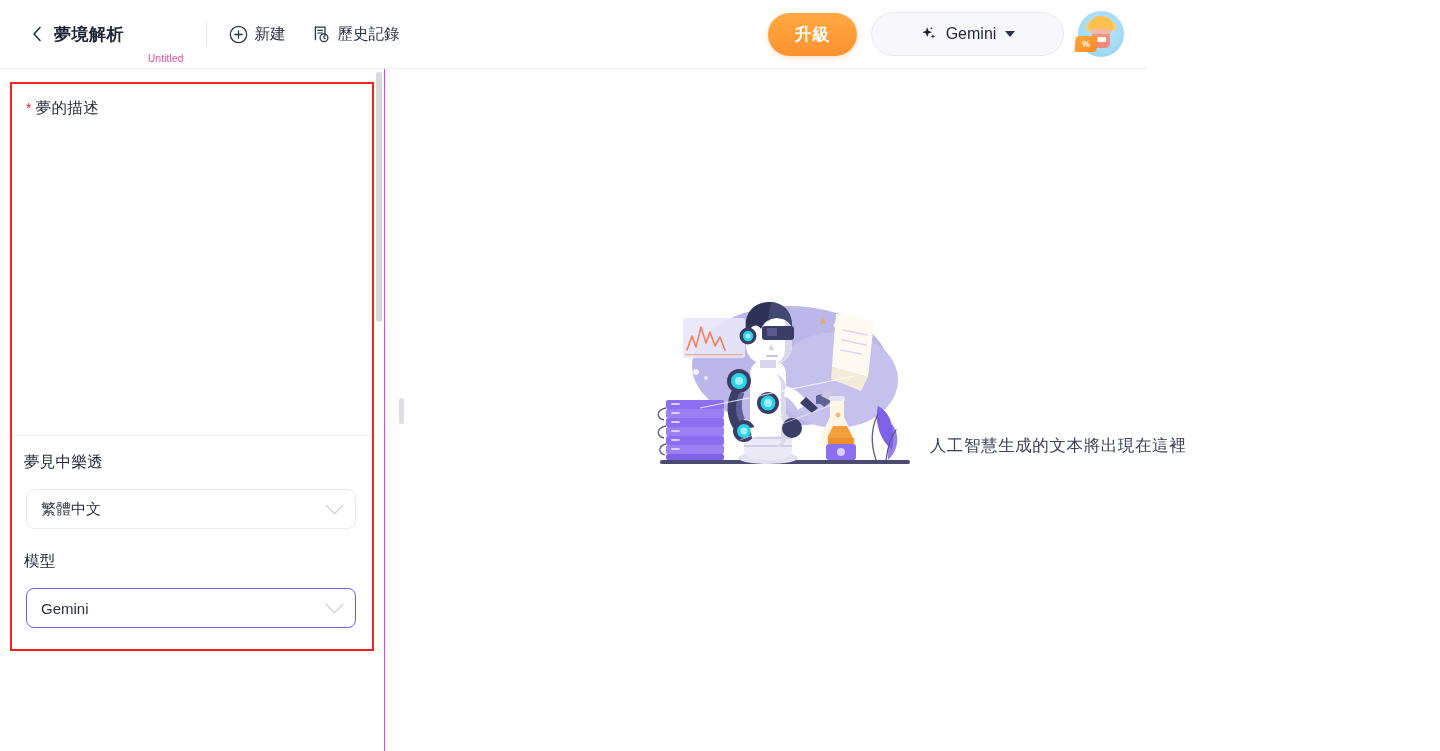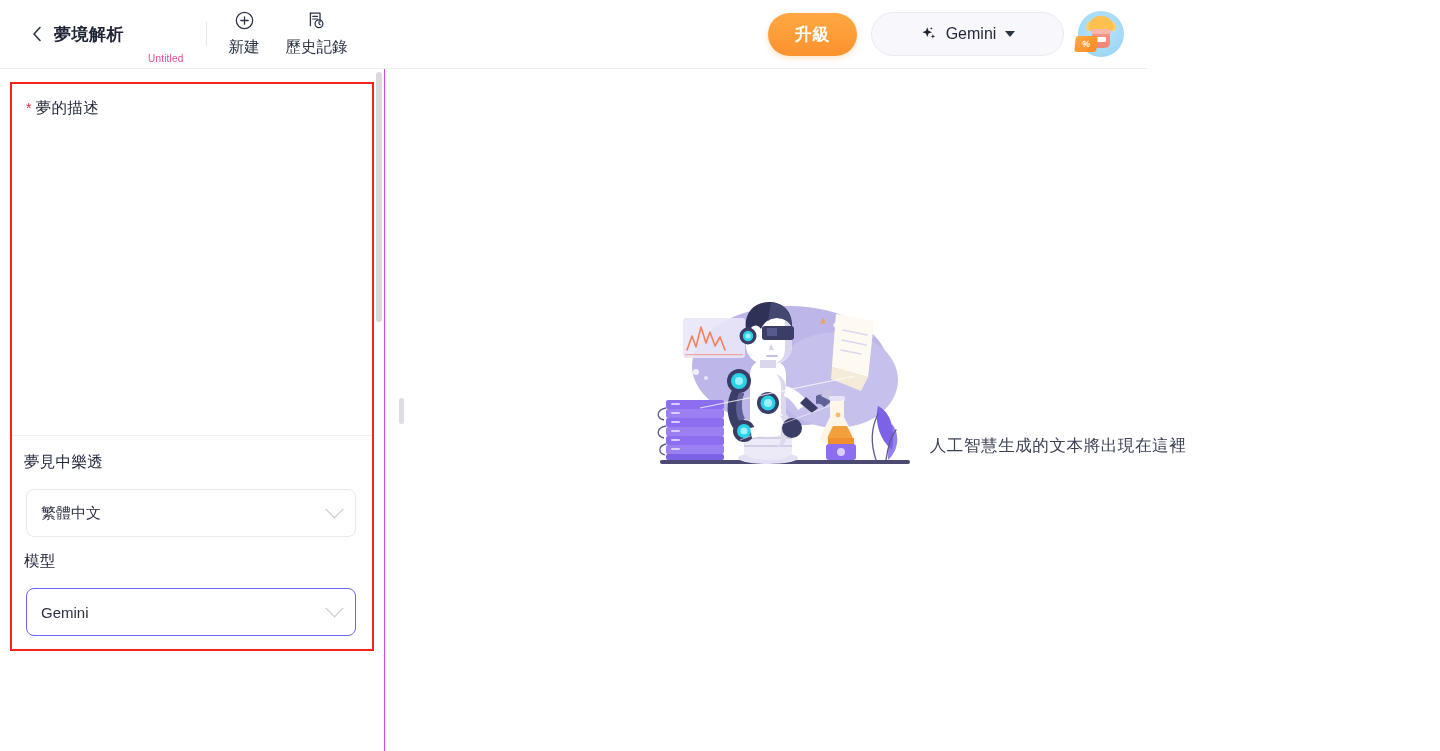--- a/index.html
+++ b/index.html
@@ -31,21 +31,21 @@
   .doc-title {
     font-size: 10px; color: #ec4899; margin-left: 24px;
     letter-spacing: .2px;
     margin-top: 48px;
   }
   .hdr-sep {
     width: 1px; height: 24px; background: #e2e5ea; margin: 0 22px;
   }
   .hdr-action {
     display: flex; align-items: center; gap: 7px; cursor: pointer;
-    font-size: 15.5px; color: #2b3445; margin-right: 26px; flex-direction: column;
+    font-size: 15.5px; color: #2b3445; margin-right: 26px;
   }
   .hdr-action svg { display: block; }
 
   .hdr-right {
     margin-left: auto; display: flex; align-items: center;
     padding-right: 23px; gap: 14px;
   }
   .btn-upgrade {
     width: 89px; height: 43px; border-radius: 22px;
     background: linear-gradient(180deg,#ffa842 0%,#fb922e 100%);
@@ -135,21 +135,21 @@
 
   .panel-divider {
     position: absolute; left: 12px; top: 366px;
     width: 360px; height: 1px; background: #eef0f3;
   }
 
   .lang-label { left: 24px; top: 383px; }
   .model-label { left: 24px; top: 482px; }
 
   .select-box {
-    position: absolute; width: 330px; height: 48px;
+    position: absolute; width: 330px; height: 40px;
     border-radius: 8px; background: #ffffff;
     display: flex; align-items: center; cursor: pointer;
     padding: 0 14px; font-size: 15px; color: #2b3140;
   }
   .sel-lang {
     left: 26px; top: 420px; border: 1px solid #e8e8ee;
   }
   .sel-model {
     left: 26px; top: 519px; border: 1px solid #6a63f0;
   }

